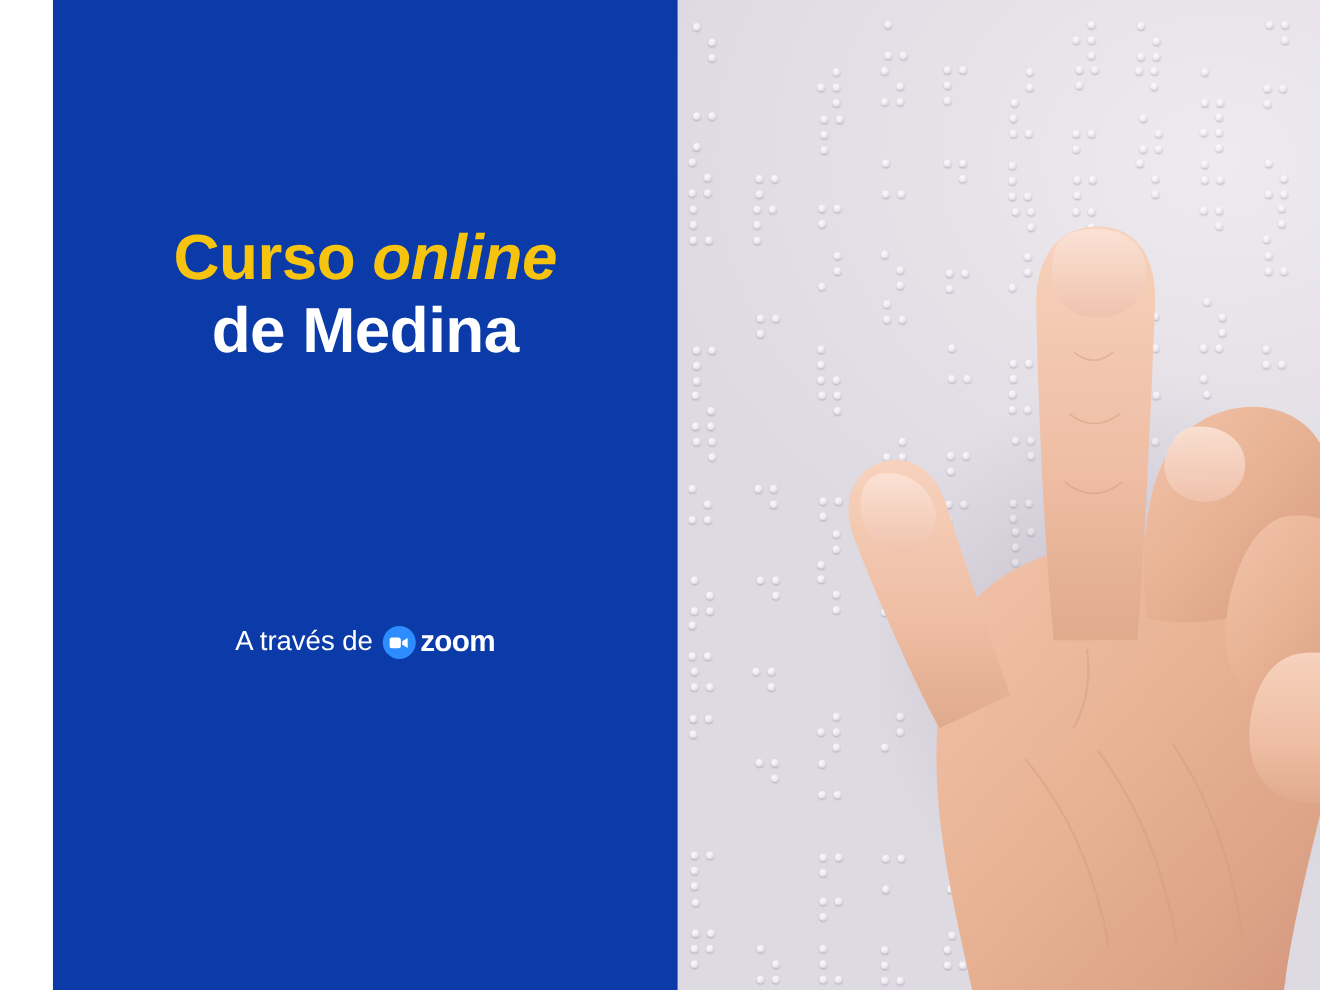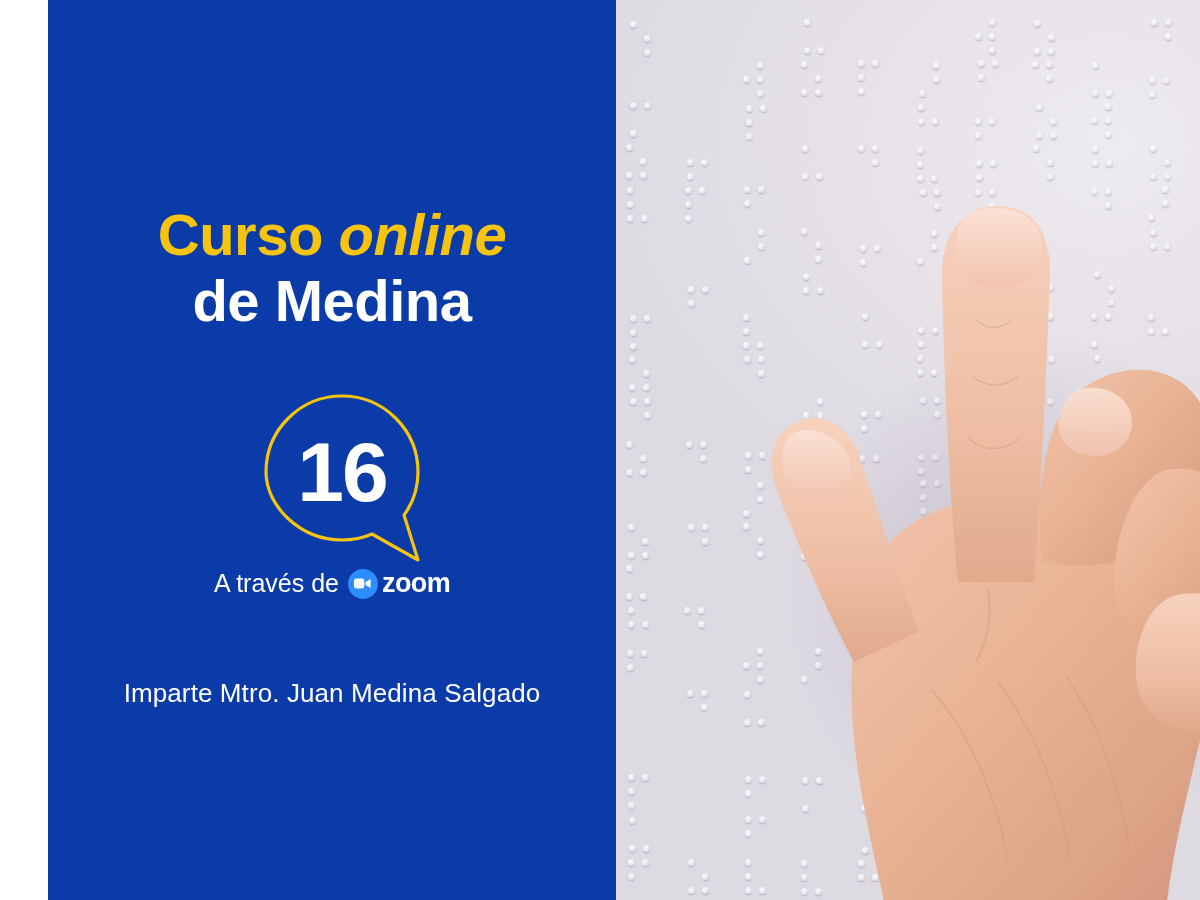--- a/index.html
+++ b/index.html
@@ -150,21 +150,21 @@
   .via {
     margin-top: 8px;
     font-size: 25px;
     display: flex;
     align-items: center;
     justify-content: center;
     gap: 9px;
   }
   .zoom-logo {
     display: inline-flex;
-    align-items: center;
+    align-items: flex-end;
     gap: 4px;
   }
   .zoom-mark {
     width: 30px; height: 30px;
     border-radius: 50%;
     background: #2d8cff;
     display: inline-flex;
     align-items: center;
     justify-content: center;
   }
@@ -1040,45 +1040,31 @@
   <div class="blue-pane">
 
     <div class="title-block">
       <div class="title-line1">
         <span>Curso</span>
         <span class="ital">online</span>
       </div>
       <div class="title-line2">de Medina</div>
     </div>
 
-    <div class="bubble-wrap">
-      <svg class="bubble-svg" viewBox="0 0 180 180" xmlns="http://www.w3.org/2000/svg">
-        <path d="M80 4
-                 C 122 4, 156 38, 156 80
-                 C 156 96, 151 111, 142 123
-                 L 156 168
-                 L 110 142
-                 C 101 146, 91 148, 80 148
-                 C 38 148, 4 114, 4 80
-                 C 4 38, 38 4, 80 4 Z" fill="none" stroke="#f6c40e" stroke-width="3.2" stroke-linejoin="round"></path>
-      </svg>
-      <div class="bubble-day">16</div>
-    </div>
 
     <div class="meta">
       <div class="via">
         <span>A través de</span>
         <span class="zoom-logo">
           <span class="zoom-mark">
             <svg width="17" height="11" viewBox="0 0 17 11" xmlns="http://www.w3.org/2000/svg">
               <rect x="0" y="0.6" width="10.4" height="9.8" rx="2.3" fill="#ffffff"></rect>
               <path d="M11.6 4 L16.6 0.9 V10.1 L11.6 7 Z" fill="#ffffff"></path>
             </svg>
           </span>
           <span class="zoom-word">zoom</span>
         </span>
       </div>
     </div>
 
-    <div class="presenter">Imparte Mtro. Juan Medina Salgado</div>
   </div>
 
 </div>
 
 </body></html>

